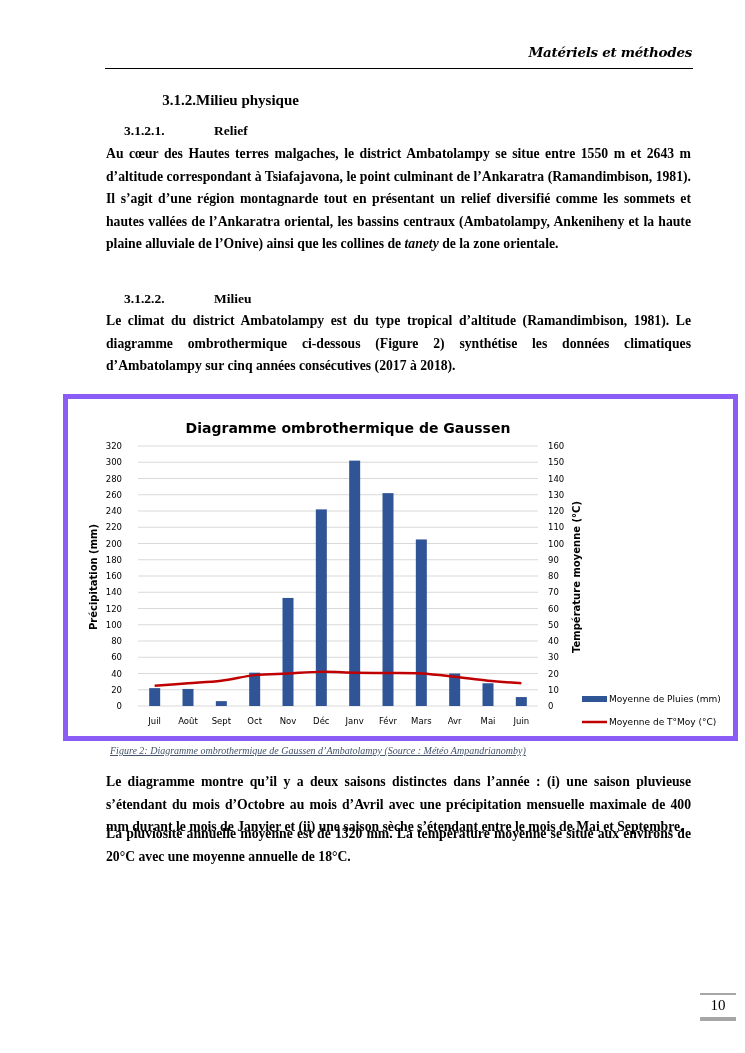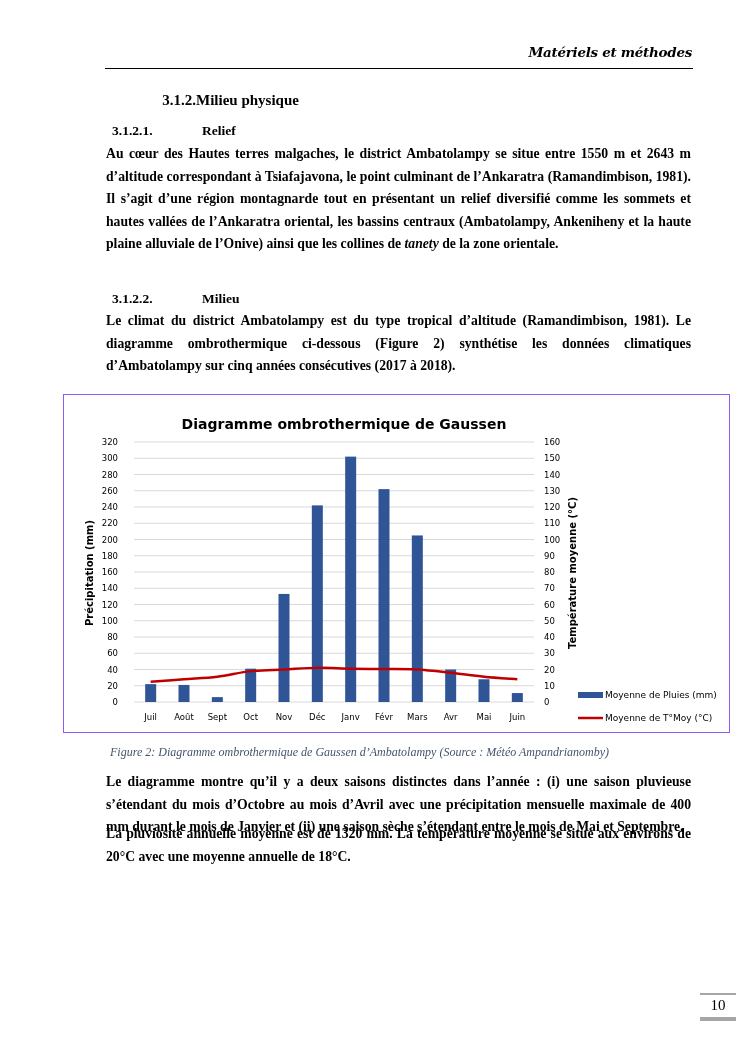--- a/index.html
+++ b/index.html
@@ -1,26 +1,26 @@
 <!DOCTYPE html>
 <html><head>
 <meta charset="utf-8">
 <style>
   html,body{margin:0;padding:0;background:#fff;}
   body{width:745px;height:1053px;position:relative;overflow:hidden;font-family:"Liberation Serif",serif;color:#000;}
   .header-title{position:absolute;right:53px;top:44px;font-family:"DejaVu Serif",serif;font-style:italic;font-weight:bold;font-size:13.5px;letter-spacing:-0.3px;}
   .header-rule{position:absolute;left:105px;top:68px;width:588px;height:1px;background:#000;}
   .h3{position:absolute;left:128px;top:92px;font-weight:bold;font-size:15px;text-align:right;}
   .h3 .num{display:inline-block;width:68px;}
-  .h4{position:absolute;left:112px;font-weight:bold;font-size:13.5px;}
+  .h4{position:absolute;left:124px;font-weight:bold;font-size:13.5px;}
   .h4 .num{display:inline-block;width:90px;}
   .para{position:absolute;left:106px;width:585px;font-size:13.7px;line-height:22.6px;text-align:justify;font-weight:bold;}
   .para p{margin:0;}
-  .chart-frame{position:absolute;left:63px;top:394px;width:665px;height:337px;border:1px solid #8b5cf6;background:#fff;}
-  .caption{position:absolute;left:110px;top:745px;font-size:12px;font-style:italic;color:#44546a;}
+  .chart-frame{position:absolute;left:63px;top:394px;width:665px;height:337px;border:5px solid #8b5cf6;background:#fff;}
+  .caption{position:absolute;left:110px;top:745px;font-size:10px;font-style:italic;color:#44546a;text-decoration:underline;}
   .page-num-box{position:absolute;left:700px;top:993px;width:36px;height:28px;}
   .page-num-box .bar-top{position:absolute;left:0;top:0;width:36px;height:2px;background:#a6a6a6;}
   .page-num-box .bar-bot{position:absolute;left:0;bottom:0;width:36px;height:4px;background:#a6a6a6;}
   .page-num-box .num{position:absolute;left:0;top:4px;width:36px;text-align:center;font-size:15px;}
   svg text{font-family:"DejaVu Sans",sans-serif;}
 </style>
 </head>
 <body>
 
 <div>

